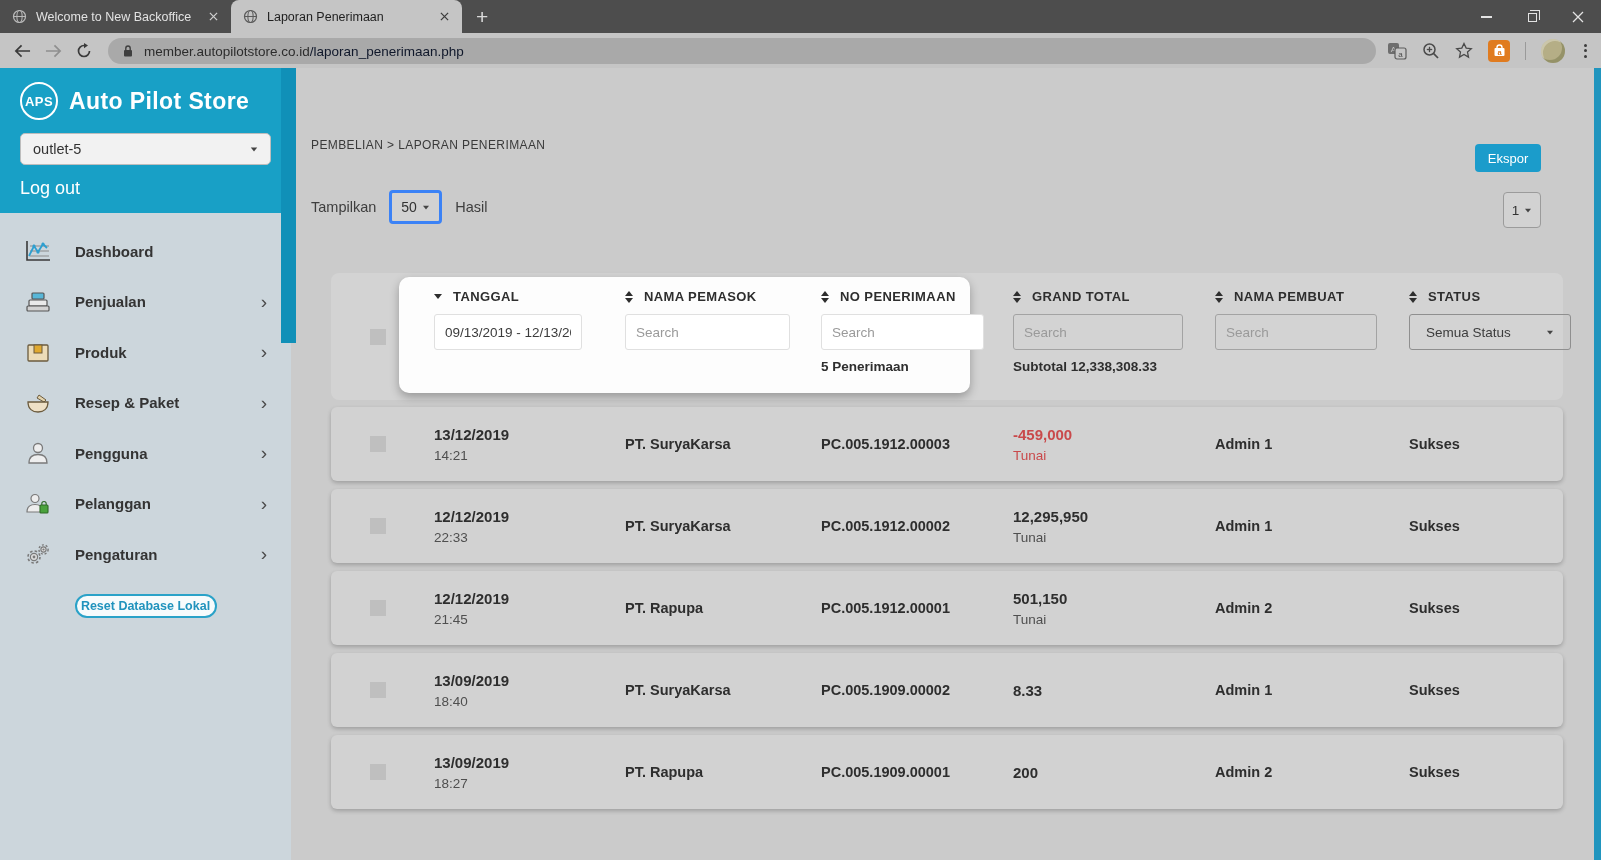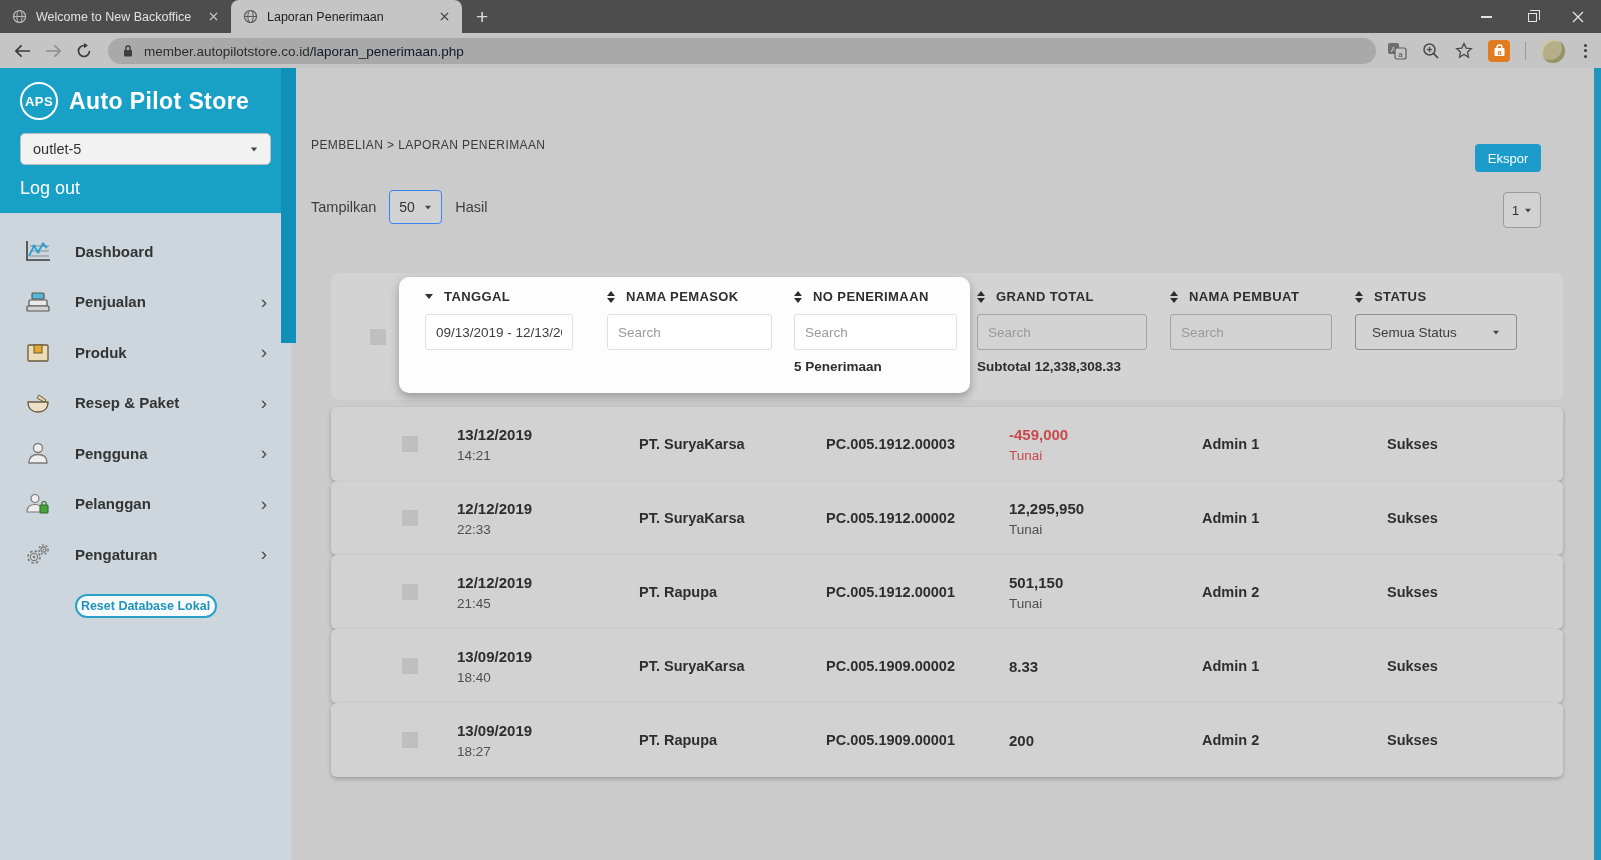--- a/index.html
+++ b/index.html
@@ -53,44 +53,44 @@
   .sb-chev { color:#4a4a4a; font-size:19px; font-weight:normal; }
   .reset-btn { margin:14px auto 0 auto; display:block; width:142px; height:24px; background:#f7fbfc; border:2px solid #2aa2c8; border-radius:12px; color:#2193bd; font-size:12.5px; font-weight:bold; text-align:center; line-height:20px; }
   .sb-scrollthumb { position:absolute; left:281px; top:0; width:15px; height:275px; background:#1090b8; z-index:4; }
   .page-scrollthumb { position:absolute; right:0; top:0; bottom:0; width:7px; background:#2095be; z-index:6; }
 
   
   .main { position:absolute; left:291px; top:0; right:0; bottom:0; }
   .breadcrumb { position:absolute; left:20px; top:70px; font-size:12px; font-weight:normal; color:#3a3a3a; letter-spacing:.4px; }
   .export-btn { position:absolute; right:60px; top:76px; width:66px; height:28px; background:#1b9ccb; color:#ffffff; font-size:13px; border:none; border-radius:4px; }
   .show-row { position:absolute; left:20px; top:122px; display:flex; align-items:center; gap:13px; font-size:14.5px; color:#3e3e3e; }
-  .mini-select { width:53px; height:34px; background:#d2d2d2; border:1px solid #3b82f6; border-radius:4px; display:flex; align-items:center; justify-content:space-between; padding:0 9px; font-size:14px; color:#333; }
+  .mini-select { width:53px; height:34px; background:#d2d2d2; border:3px solid #3b82f6; border-radius:4px; display:flex; align-items:center; justify-content:space-between; padding:0 9px; font-size:14px; color:#333; }
   .page-select { position:absolute; right:60px; top:124px; width:38px; height:36px; background:#d2d2d2; border:1px solid #9b9b9b; border-radius:4px; display:flex; align-items:center; justify-content:center; gap:5px; font-size:13.5px; color:#333; }
   .caret { width:0; height:0; border-left:4px solid transparent; border-right:4px solid transparent; border-top:5px solid #444; }
 
   
-  .tgrid { display:grid; grid-template-columns:94px 182px 187px 183px 193px 185px 1fr; }
+  .tgrid { display:grid; grid-template-columns:94px 182px 187px 183px 193px 185px 1fr;gap:9px; }
   .band { position:absolute; left:40px; top:205px; width:1232px; height:127px; background:#d3d3d3; border-radius:8px; }
   .filter-card { position:absolute; left:68px; top:4px; width:571px; height:116px; background:#fdfdfd; border-radius:10px; box-shadow:0 4px 10px rgba(0,0,0,.28); }
   .band-grid { position:absolute; left:0; top:0; width:100%; height:100%; }
   .hcol { padding-top:16px; }
   .hlabel { display:flex; align-items:center; font-size:13px; font-weight:bold; color:#2e2e2e; letter-spacing:.4px; }
   .sort { display:inline-flex; flex-direction:column; gap:2px; margin-right:11px; }
   .tri-up { width:0; height:0; border-left:4.5px solid transparent; border-right:4.5px solid transparent; border-bottom:5px solid #2e2e2e; }
   .tri-dn { width:0; height:0; border-left:4.5px solid transparent; border-right:4.5px solid transparent; border-top:5px solid #2e2e2e; }
   .finput { margin-top:10px; height:36px; border-radius:3px; font-size:13.5px; color:#3c3c3c; padding:0 10px; font-family:"Liberation Sans",sans-serif; background:#ffffff; border:1px solid #e0e0e0; outline:none; }
   .finput::placeholder { color:#9a9a9a; }
   .finput.on-gray { background:transparent; border:1px solid #a3a3a3; }
   .status-select { margin-top:10px; width:162px; height:36px; border:1px solid #8f8f8f; border-radius:3px; display:flex; align-items:center; justify-content:space-between; padding:0 16px; font-size:13.5px; color:#3c3c3c; }
   .hnote { margin-top:9px; font-size:13.5px; font-weight:bold; color:#2e2e2e; }
   .checkbox { width:16px; height:16px; background:#bfbfbf; }
   .hcheck { padding:0; display:flex; align-items:center; justify-content:center; }
 
   .rows { position:absolute; left:40px; top:339px; width:1232px; }
-  .trow { height:74px; background:#d2d2d2; border-radius:6px; box-shadow:0 2px 4px rgba(0,0,0,.22); align-items:center;padding-left:32px; }
+  .trow { height:74px; margin-bottom:8px; background:#d2d2d2; border-radius:6px; box-shadow:0 2px 4px rgba(0,0,0,.22); align-items:center; }
   .ccheck { display:flex; align-items:center; justify-content:center; }
   .cell-main { font-size:14.5px; font-weight:bold; color:#2e2e2e; }
   .two-line .l1 { font-size:15px; font-weight:bold; color:#2e2e2e; }
   .two-line .l2 { font-size:13.5px; color:#4f4f4f; margin-top:5px; }
   .trow.neg .gt .l1, .trow.neg .gt .l2 { color:#c9494b; }
 
   svg { display:block; }
 </style>
 </head>
 <body>

